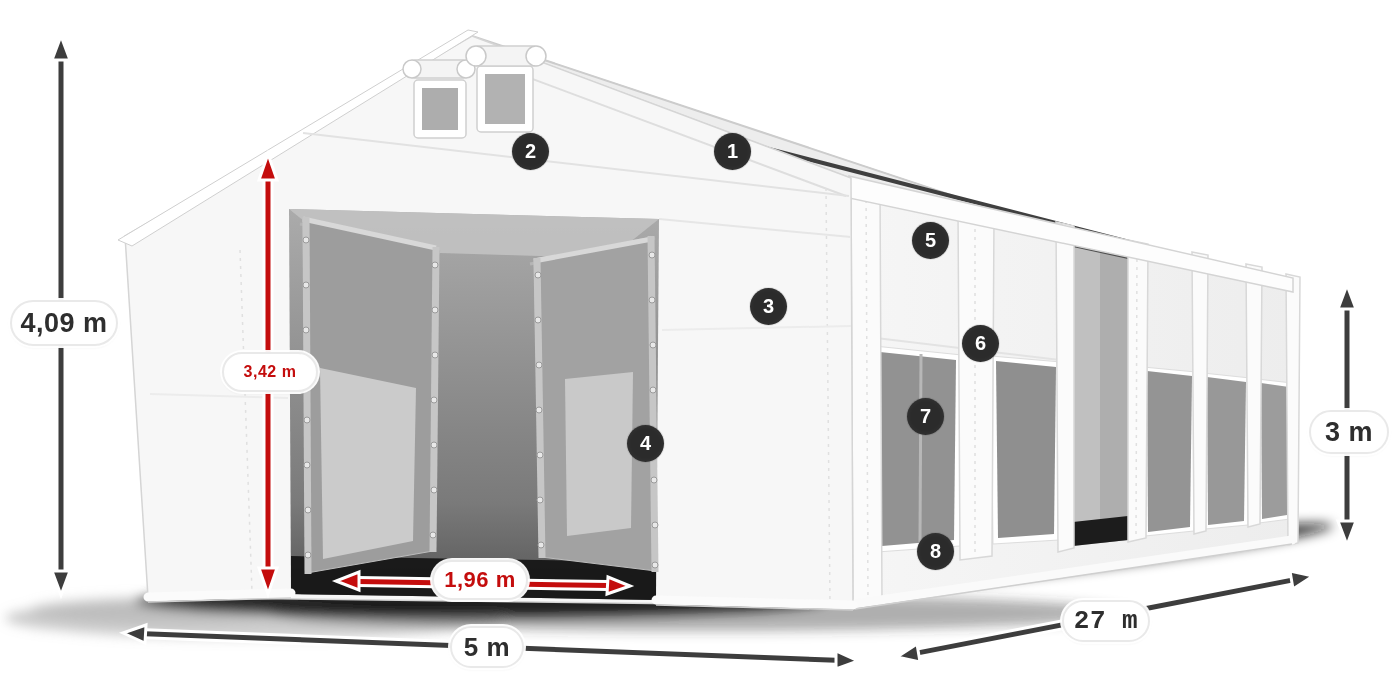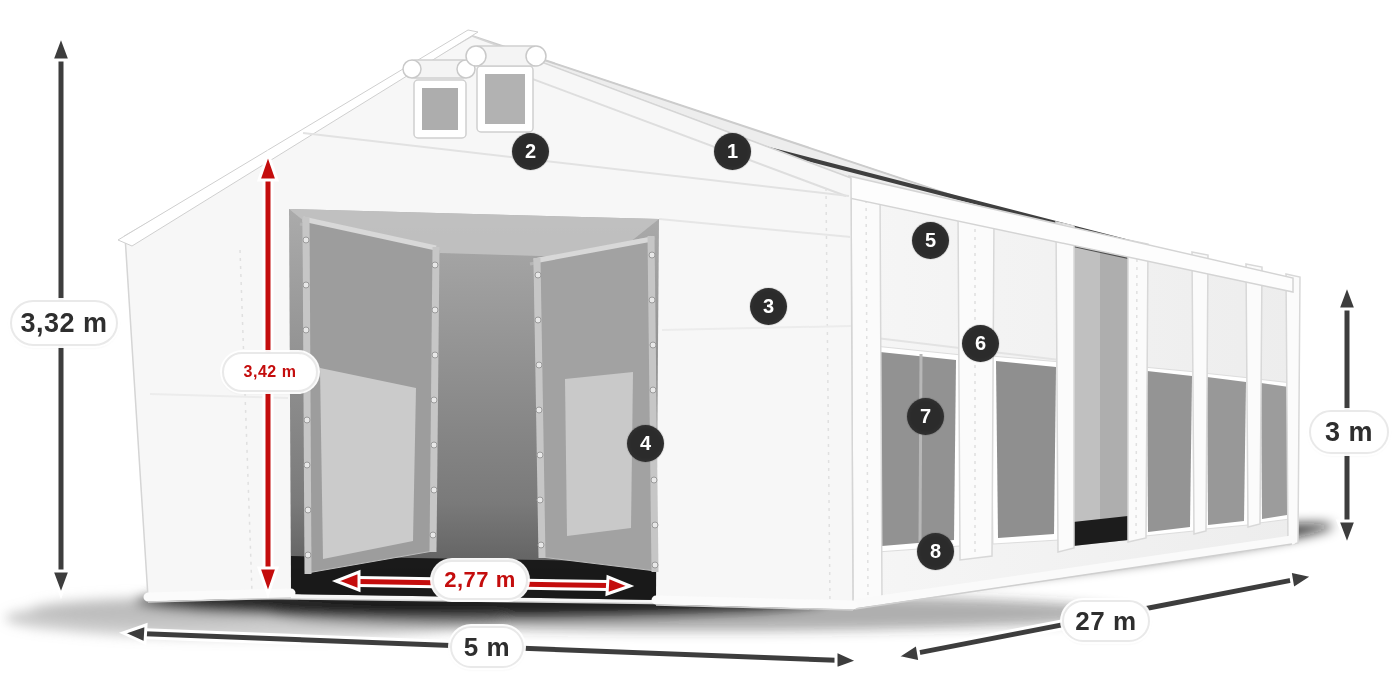--- a/index.html
+++ b/index.html
@@ -20,21 +20,21 @@
     position:absolute;width:37px;height:37px;border-radius:50%;
     background:#2b2b2b;color:#ffffff;display:flex;align-items:center;justify-content:center;
     font-weight:bold;font-size:20px;z-index:5;cursor:pointer;
     box-shadow:0 0 0 1px rgba(0,0,0,.08), inset 0 0 6px rgba(255,255,255,.05);
   }
   
   #pill-total-height{left:10px;top:300px;width:104px;height:42px;font-size:27px;}
   #pill-door-height {left:222px;top:352px;width:92px;height:36px;font-size:16px;}
   #pill-door-width  {left:432px;top:560px;width:92px;height:36px;font-size:22px;}
   #pill-front-width {left:450px;top:626px;width:70px;height:38px;font-size:26px;}
-  #pill-side-length {left:1062px;top:600px;width:84px;height:38px;font-size:26px;}
+  #pill-side-length {left:1062px;top:600px;width:84px;height:38px;font-size:26px;font-family:Liberation Mono, monospace;}
   #pill-side-height {left:1309px;top:394px;width:76px;height:40px;font-size:27px;margin-top:16px;}
   
   #badge-1{left:714px;top:133px;} #badge-2{left:512px;top:133px;}
   #badge-3{left:750px;top:288px;} #badge-4{left:627px;top:425px;}
   #badge-5{left:912px;top:222px;} #badge-6{left:962px;top:325px;}
   #badge-7{left:907px;top:398px;} #badge-8{left:917px;top:533px;}
 </style>
 </head>
 <body>
 
@@ -261,23 +261,23 @@
   </g>
 
   <g>
     <path d="M1347,307 L1347,523" stroke="#ffffff" stroke-width="11" fill="none"></path>
     <path d="M1347,307 L1347,523" stroke="#3d3d3d" stroke-width="5" fill="none"></path>
     <polygon points="1347,285 1338,309 1356,309" fill="#3d3d3d" stroke="#ffffff" stroke-width="3"></polygon>
     <polygon points="1347,545 1338,521 1356,521" fill="#3d3d3d" stroke="#ffffff" stroke-width="3"></polygon>
   </g>
 </svg>
 
-<div class="pill" id="pill-total-height">3,32 m</div>
+<div class="pill" id="pill-total-height">4,09 m</div>
 <div class="pill red" id="pill-door-height">3,42 m</div>
-<div class="pill red" id="pill-door-width">2,77 m</div>
+<div class="pill red" id="pill-door-width">1,96 m</div>
 <div class="pill" id="pill-front-width">5 m</div>
 <div class="pill" id="pill-side-length">27 m</div>
 <div class="pill" id="pill-side-height">3 m</div>
 
 <div class="badge" id="badge-1">1</div>
 <div class="badge" id="badge-2">2</div>
 <div class="badge" id="badge-3">3</div>
 <div class="badge" id="badge-4">4</div>
 <div class="badge" id="badge-5">5</div>
 <div class="badge" id="badge-6">6</div>

